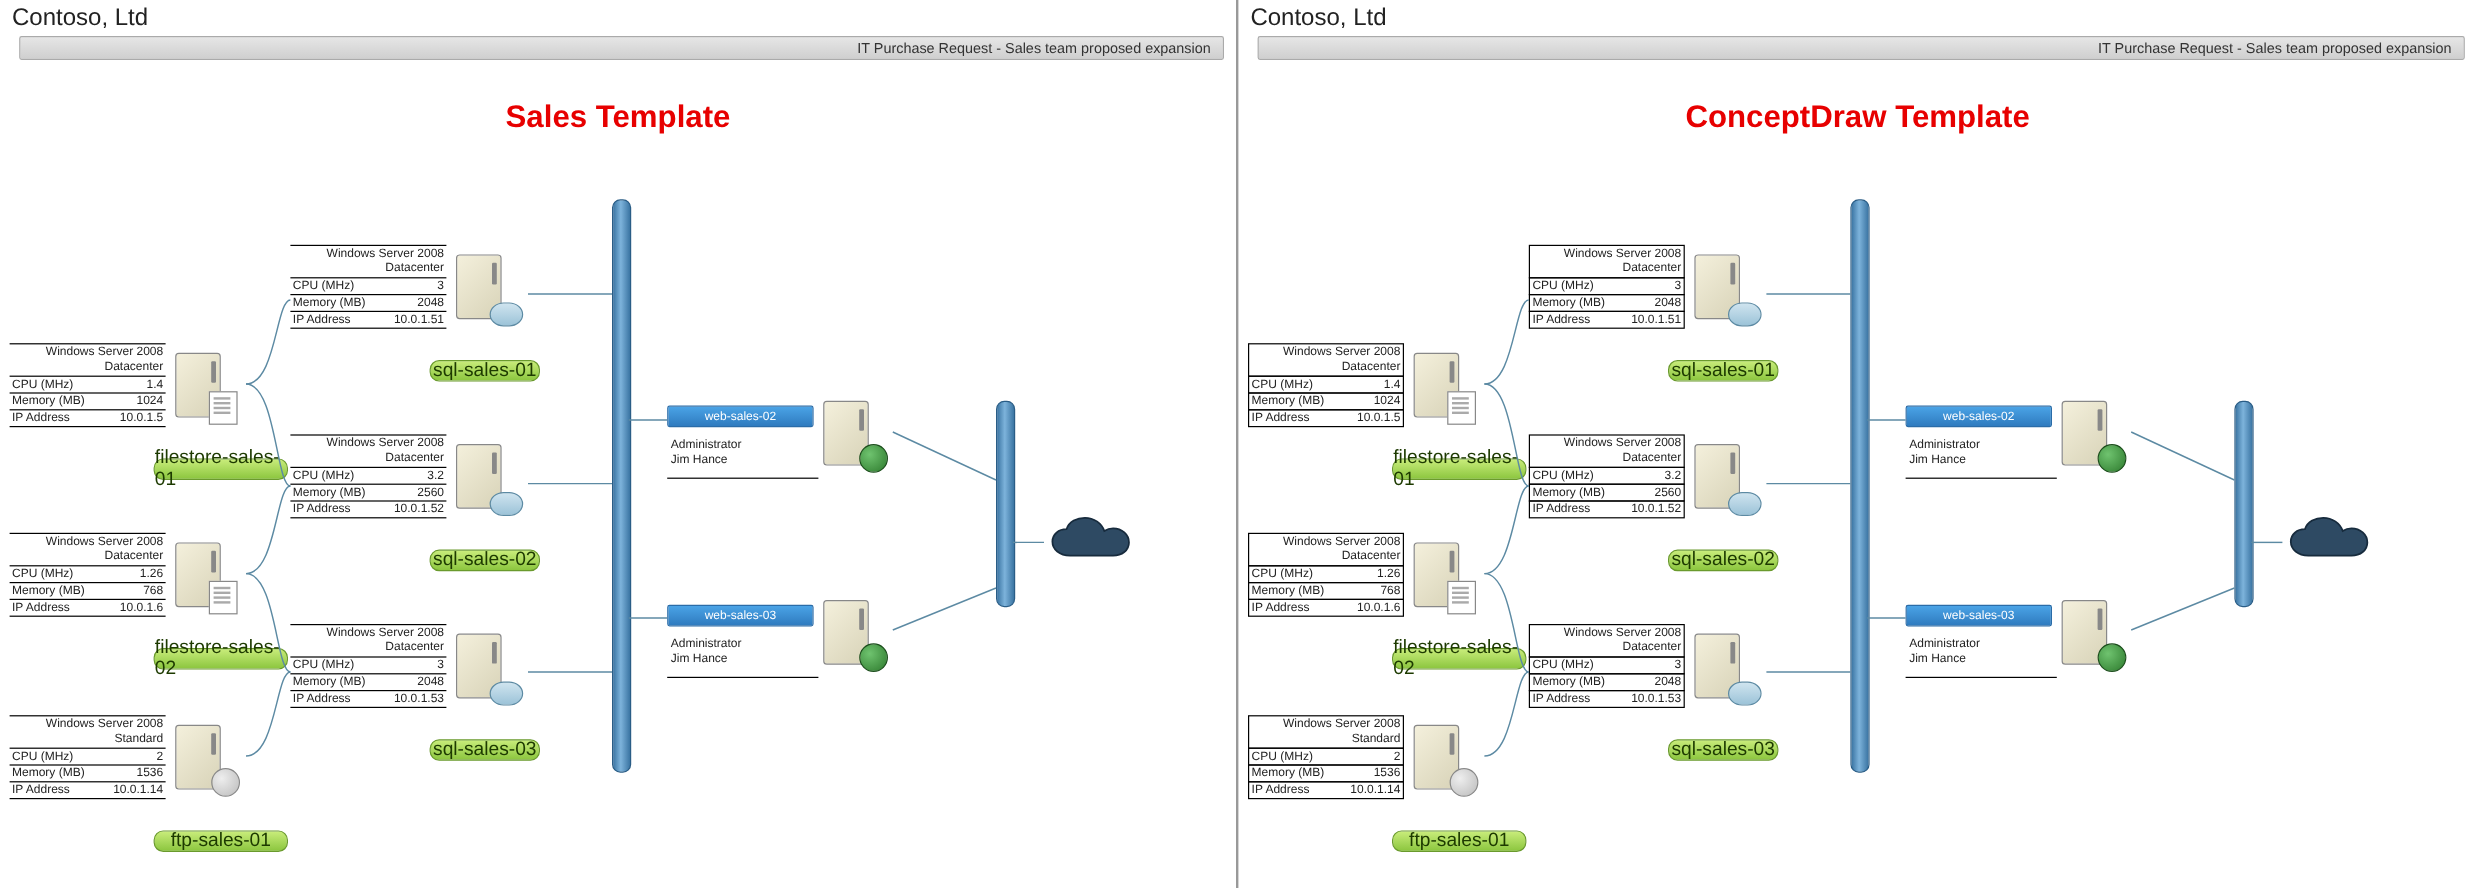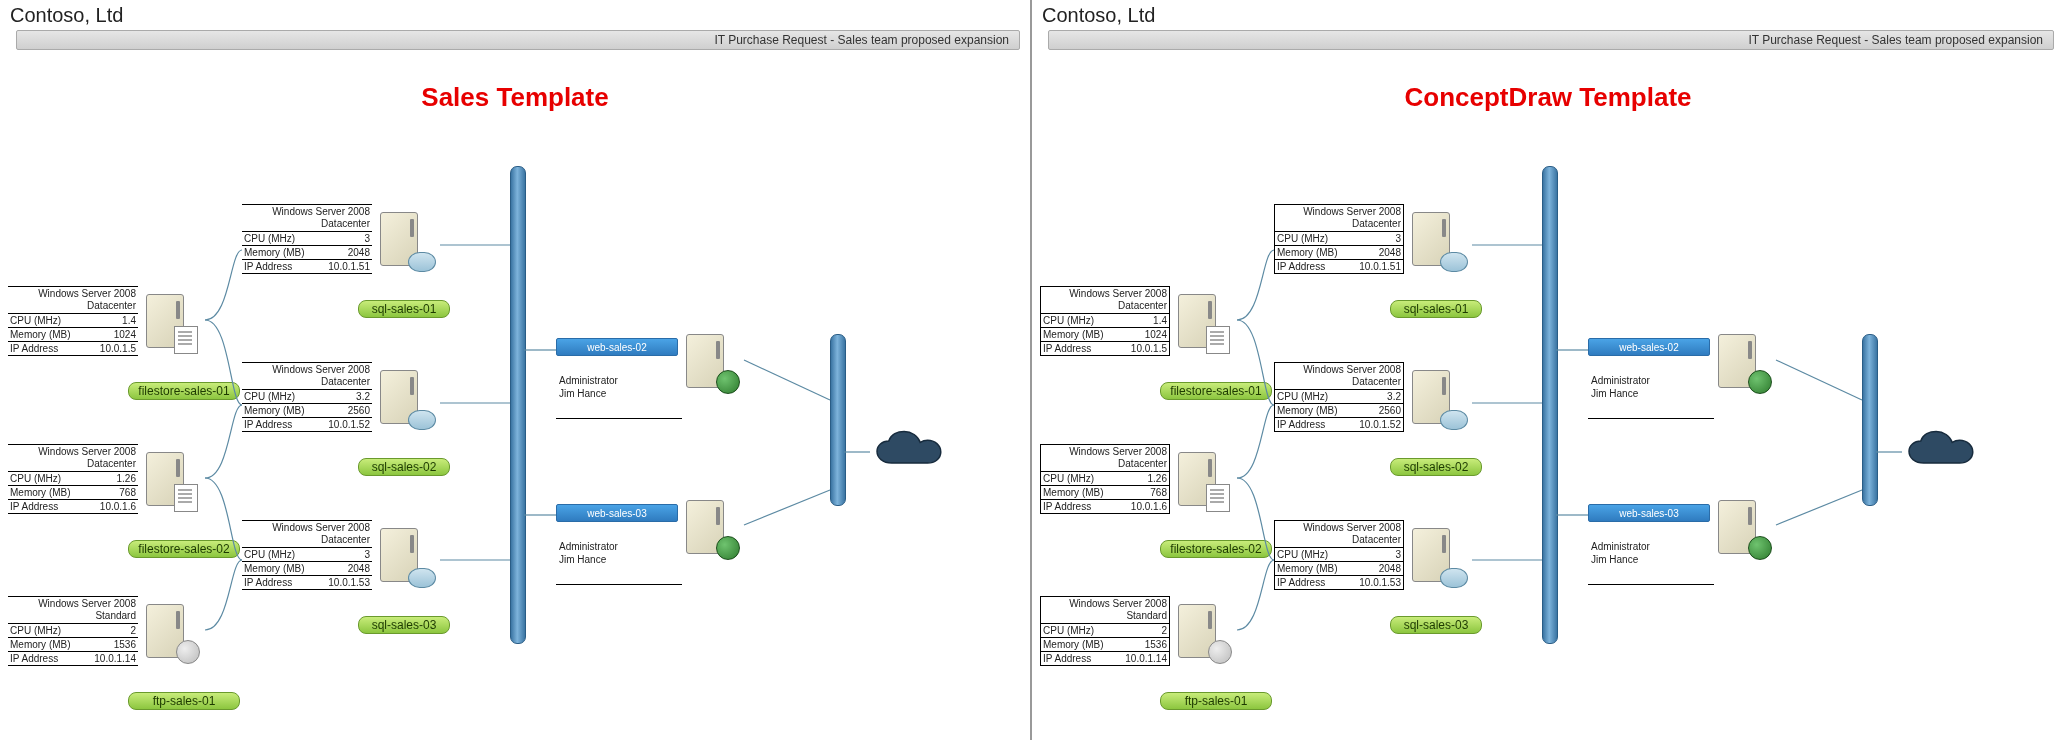--- a/index.html
+++ b/index.html
@@ -7,24 +7,24 @@
 .pane{position:relative;width:1032px;height:740px;box-sizing:border-box;border-right:2px solid #999}
 .pane:last-child{border-right:none}
 .hdr-company{position:absolute;left:10px;top:4px;font-size:20px;color:#222}
 .hdr-bar{position:absolute;left:16px;right:10px;top:30px;height:18px;background:linear-gradient(#e6e6e6,#cfcfcf);border:1px solid #aaa;border-radius:2px;display:flex;align-items:center;justify-content:flex-end;padding:0 10px;font-size:12px;color:#333}
 .big-title{position:absolute;top:82px;width:100%;text-align:center;font-size:26px;font-weight:bold;color:#e70000}
 .canvas{position:absolute;left:0;top:0;right:0;bottom:0}
 .spec{position:absolute;width:130px;background:#fff}
 .spec .r{display:flex;justify-content:space-between;border-bottom:1px solid #000;padding:1px 2px;font-size:10px;white-space:nowrap}
 .spec .r.t{border-top:1px solid #000;border-bottom:1px solid #000;text-align:right;display:block;font-size:10px;line-height:1.2}
 .spec.boxed .r{border:1px solid #000;margin-bottom:-1px}
-.badge{position:absolute;width:110px;height:16px;border-radius:8px;background:linear-gradient(#c8ec7a,#8cc63f);border:1px solid #6a9a2d;font-size:12px;color:#1d3a00;display:flex;align-items:center;justify-content:center}
+.badge{position:absolute;width:110px;height:16px;border-radius:8px;background:linear-gradient(#c8ec7a,#8cc63f);border:1px solid #6a9a2d;font-size:16px;color:#1d3a00;display:flex;align-items:center;justify-content:center}
 .badge.sql{width:90px}
 .webhdr{position:absolute;width:120px;height:16px;background:linear-gradient(#4aa3e6,#2f7bbf);border:1px solid #2a6ca8;border-radius:2px;color:#fff;font-size:10px;display:flex;align-items:center;justify-content:center}
-.webtxt{position:absolute;width:120px;font-size:10px;padding:18px 3px;border-bottom:1px solid #000}
+.webtxt{position:absolute;width:120px;font-size:10px;padding:8px 3px;border-bottom:1px solid #000}
 .webtxt div{line-height:1.3}
 .server-icon{position:absolute;width:58px;height:60px}
 .server-icon .tower{position:absolute;left:0;top:0;width:36px;height:52px;background:linear-gradient(135deg,#f4f0dc,#d8d3b8);border:1px solid #888;border-radius:3px}
 .server-icon .tower:before{content:"";position:absolute;right:3px;top:6px;width:4px;height:18px;background:#888;border-radius:1px}
 .server-icon .disk{position:absolute;left:28px;bottom:0;width:26px;height:18px;background:linear-gradient(#cfe4ef,#9cc3d8);border:1px solid #5c8aa3;border-radius:50%/60%}
 .server-icon .globe{position:absolute;left:30px;bottom:0;width:22px;height:22px;background:radial-gradient(circle at 35% 35%,#6fc36f,#2d7a2d);border:1px solid #1c4e1c;border-radius:50%}
 .server-icon .plug{position:absolute;left:30px;bottom:0;width:22px;height:22px;background:radial-gradient(circle at 35% 35%,#eee,#bbb);border:1px solid #888;border-radius:50%}
 .server-icon .doc{position:absolute;left:28px;bottom:0;width:22px;height:26px;background:#fff;border:1px solid #888}
 .server-icon .doc:after{content:"";position:absolute;left:3px;top:4px;width:14px;height:2px;background:#aaa;box-shadow:0 4px 0 #aaa,0 8px 0 #aaa,0 12px 0 #aaa}
 .pipe{position:absolute;width:14px;border-radius:7px;background:linear-gradient(90deg,#3b75a3,#7db3db 45%,#3b75a3);border:1px solid #2a5d86}

